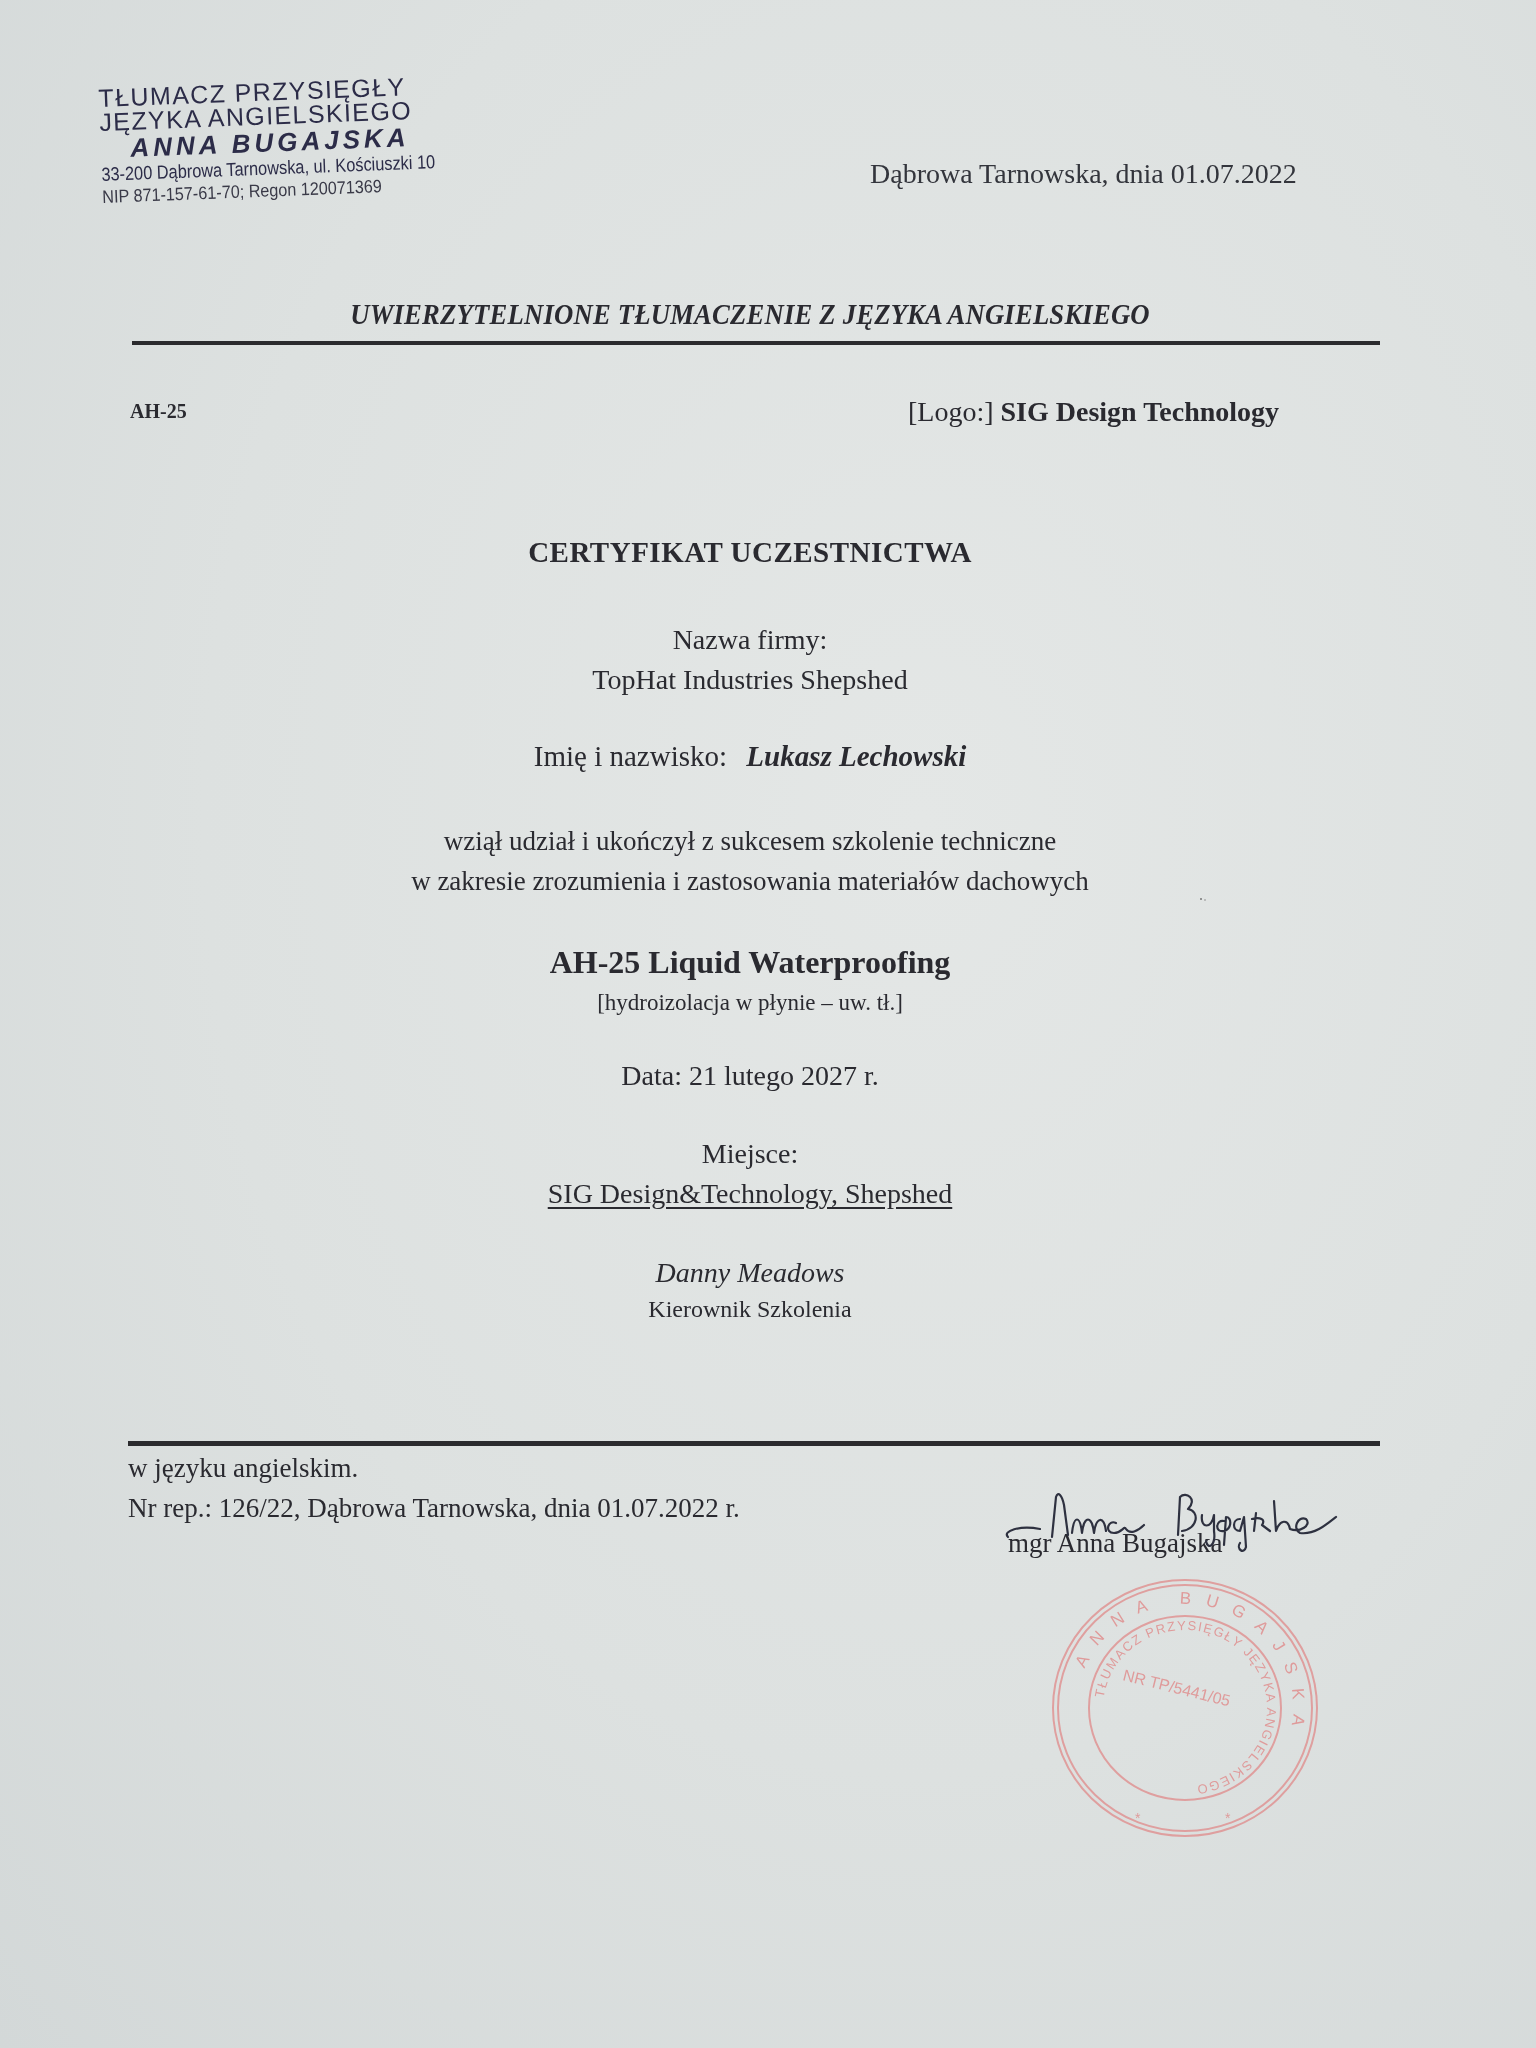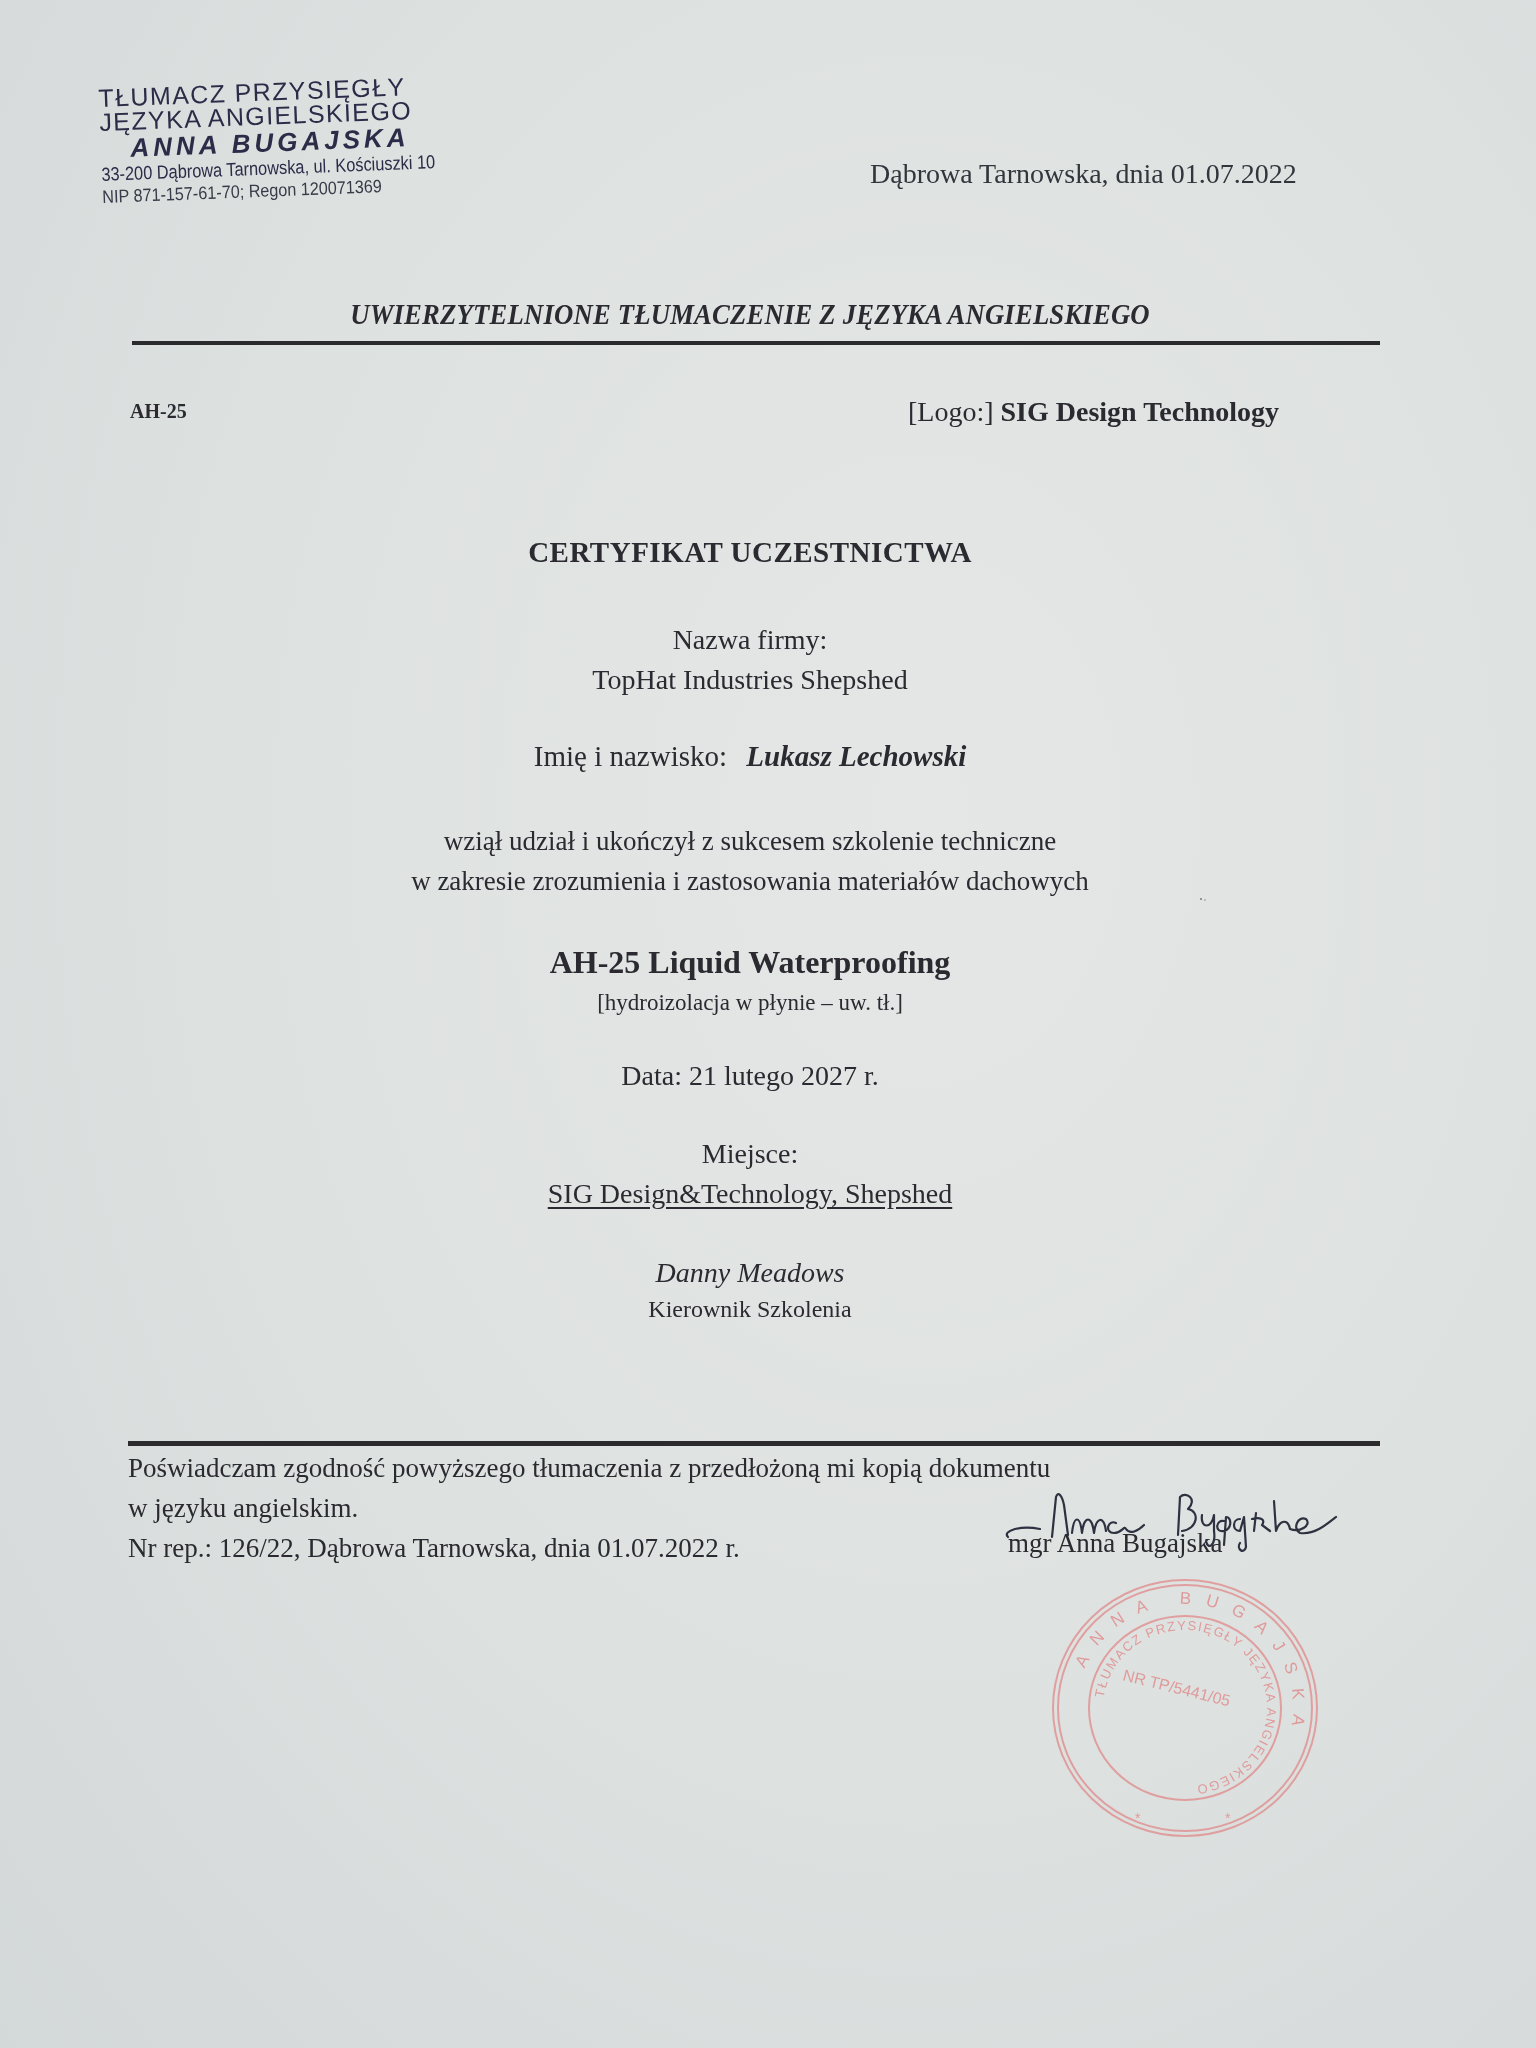--- a/index.html
+++ b/index.html
@@ -107,21 +107,20 @@
 <div class="abs center place-value">
   <span>SIG Design&amp;Technology, Shepshed</span>
 </div>
 
 <div class="abs center signer">Danny Meadows</div>
 <div class="abs center signer-role">Kierownik Szkolenia</div>
 
 <div class="abs rule rule2"></div>
 
 <div class="abs cert-block">
-  <div>Poświadczam zgodność powyższego tłumaczenia z przedłożoną mi kopią dokumentu</div>
   <div>w języku angielskim.</div>
   <div class="rep">Nr rep.: 126/22, Dąbrowa Tarnowska, dnia 01.07.2022 r.</div>
 </div>
 
 <div class="abs translator">mgr Anna Bugajska</div>
 
 <div class="abs signature">
   <svg width="340" height="70" viewBox="0 0 340 70" fill="none" stroke="#2e3140" stroke-width="2.2" stroke-linecap="round" stroke-linejoin="round">
     <path d="M8 52 C 2 46, 20 40, 40 44"></path>
     <path d="M52 52 L 56 12 C 58 6, 62 10, 64 20 L 68 50"></path>

